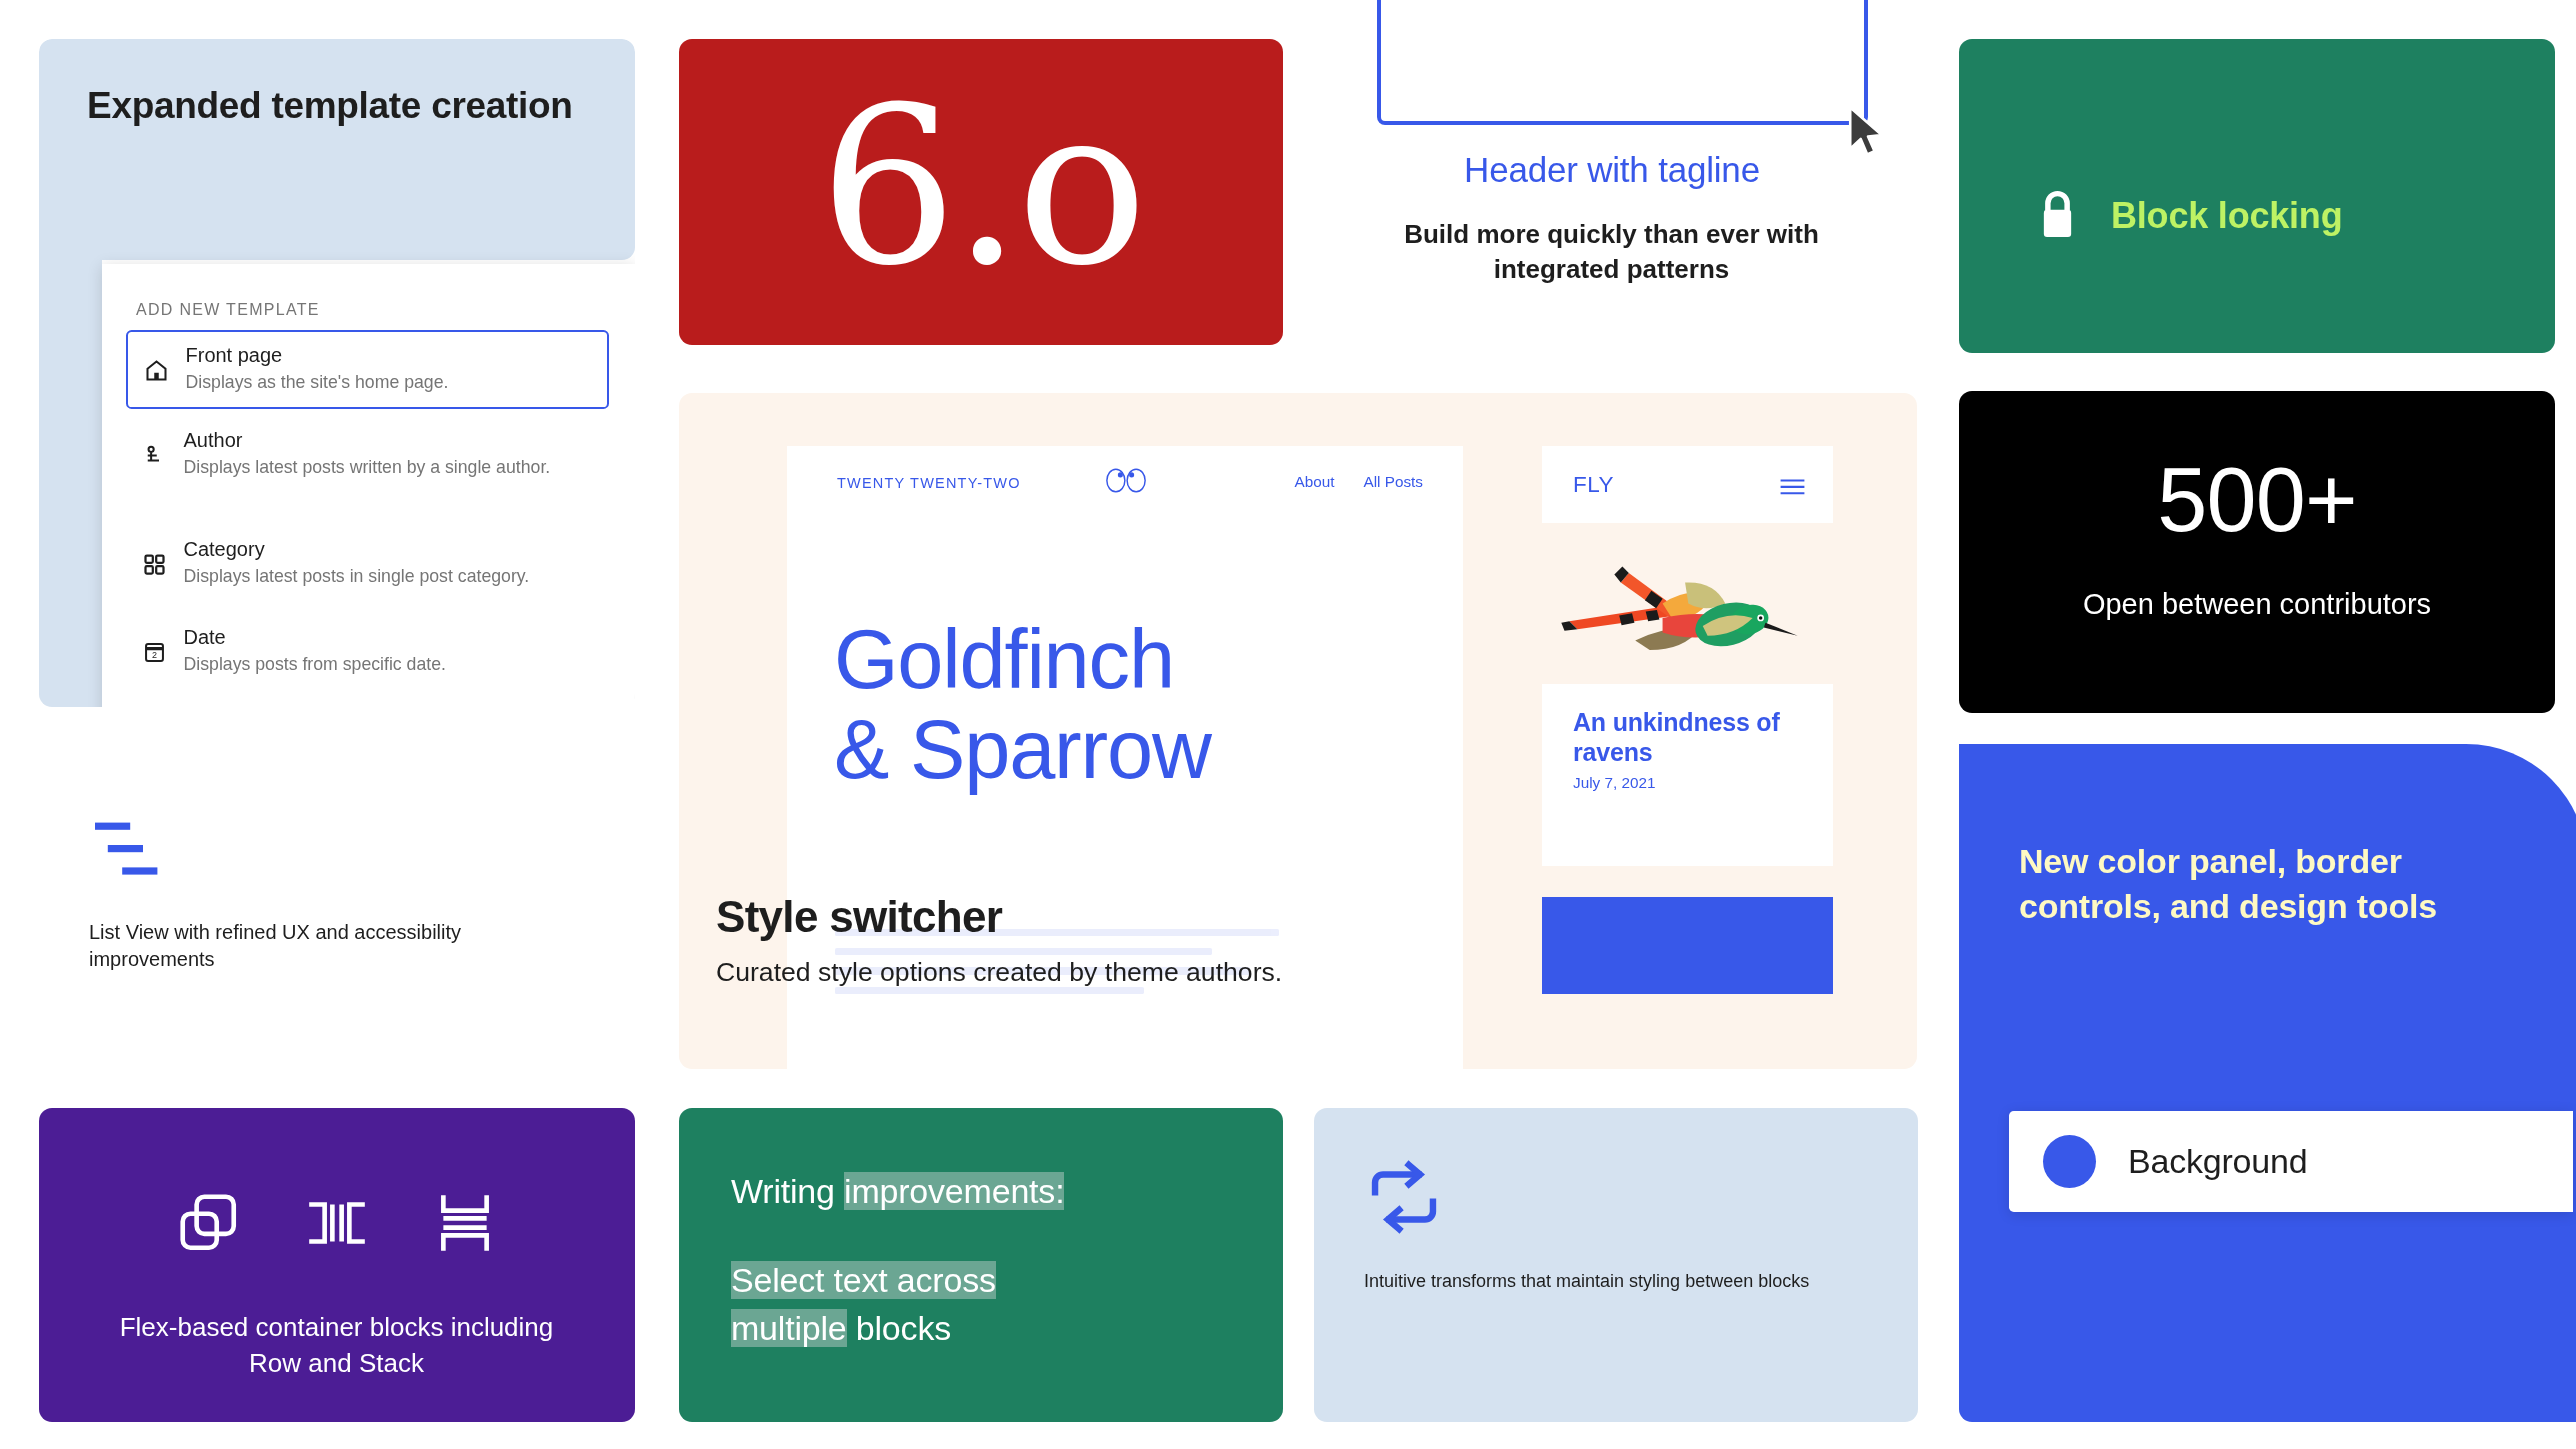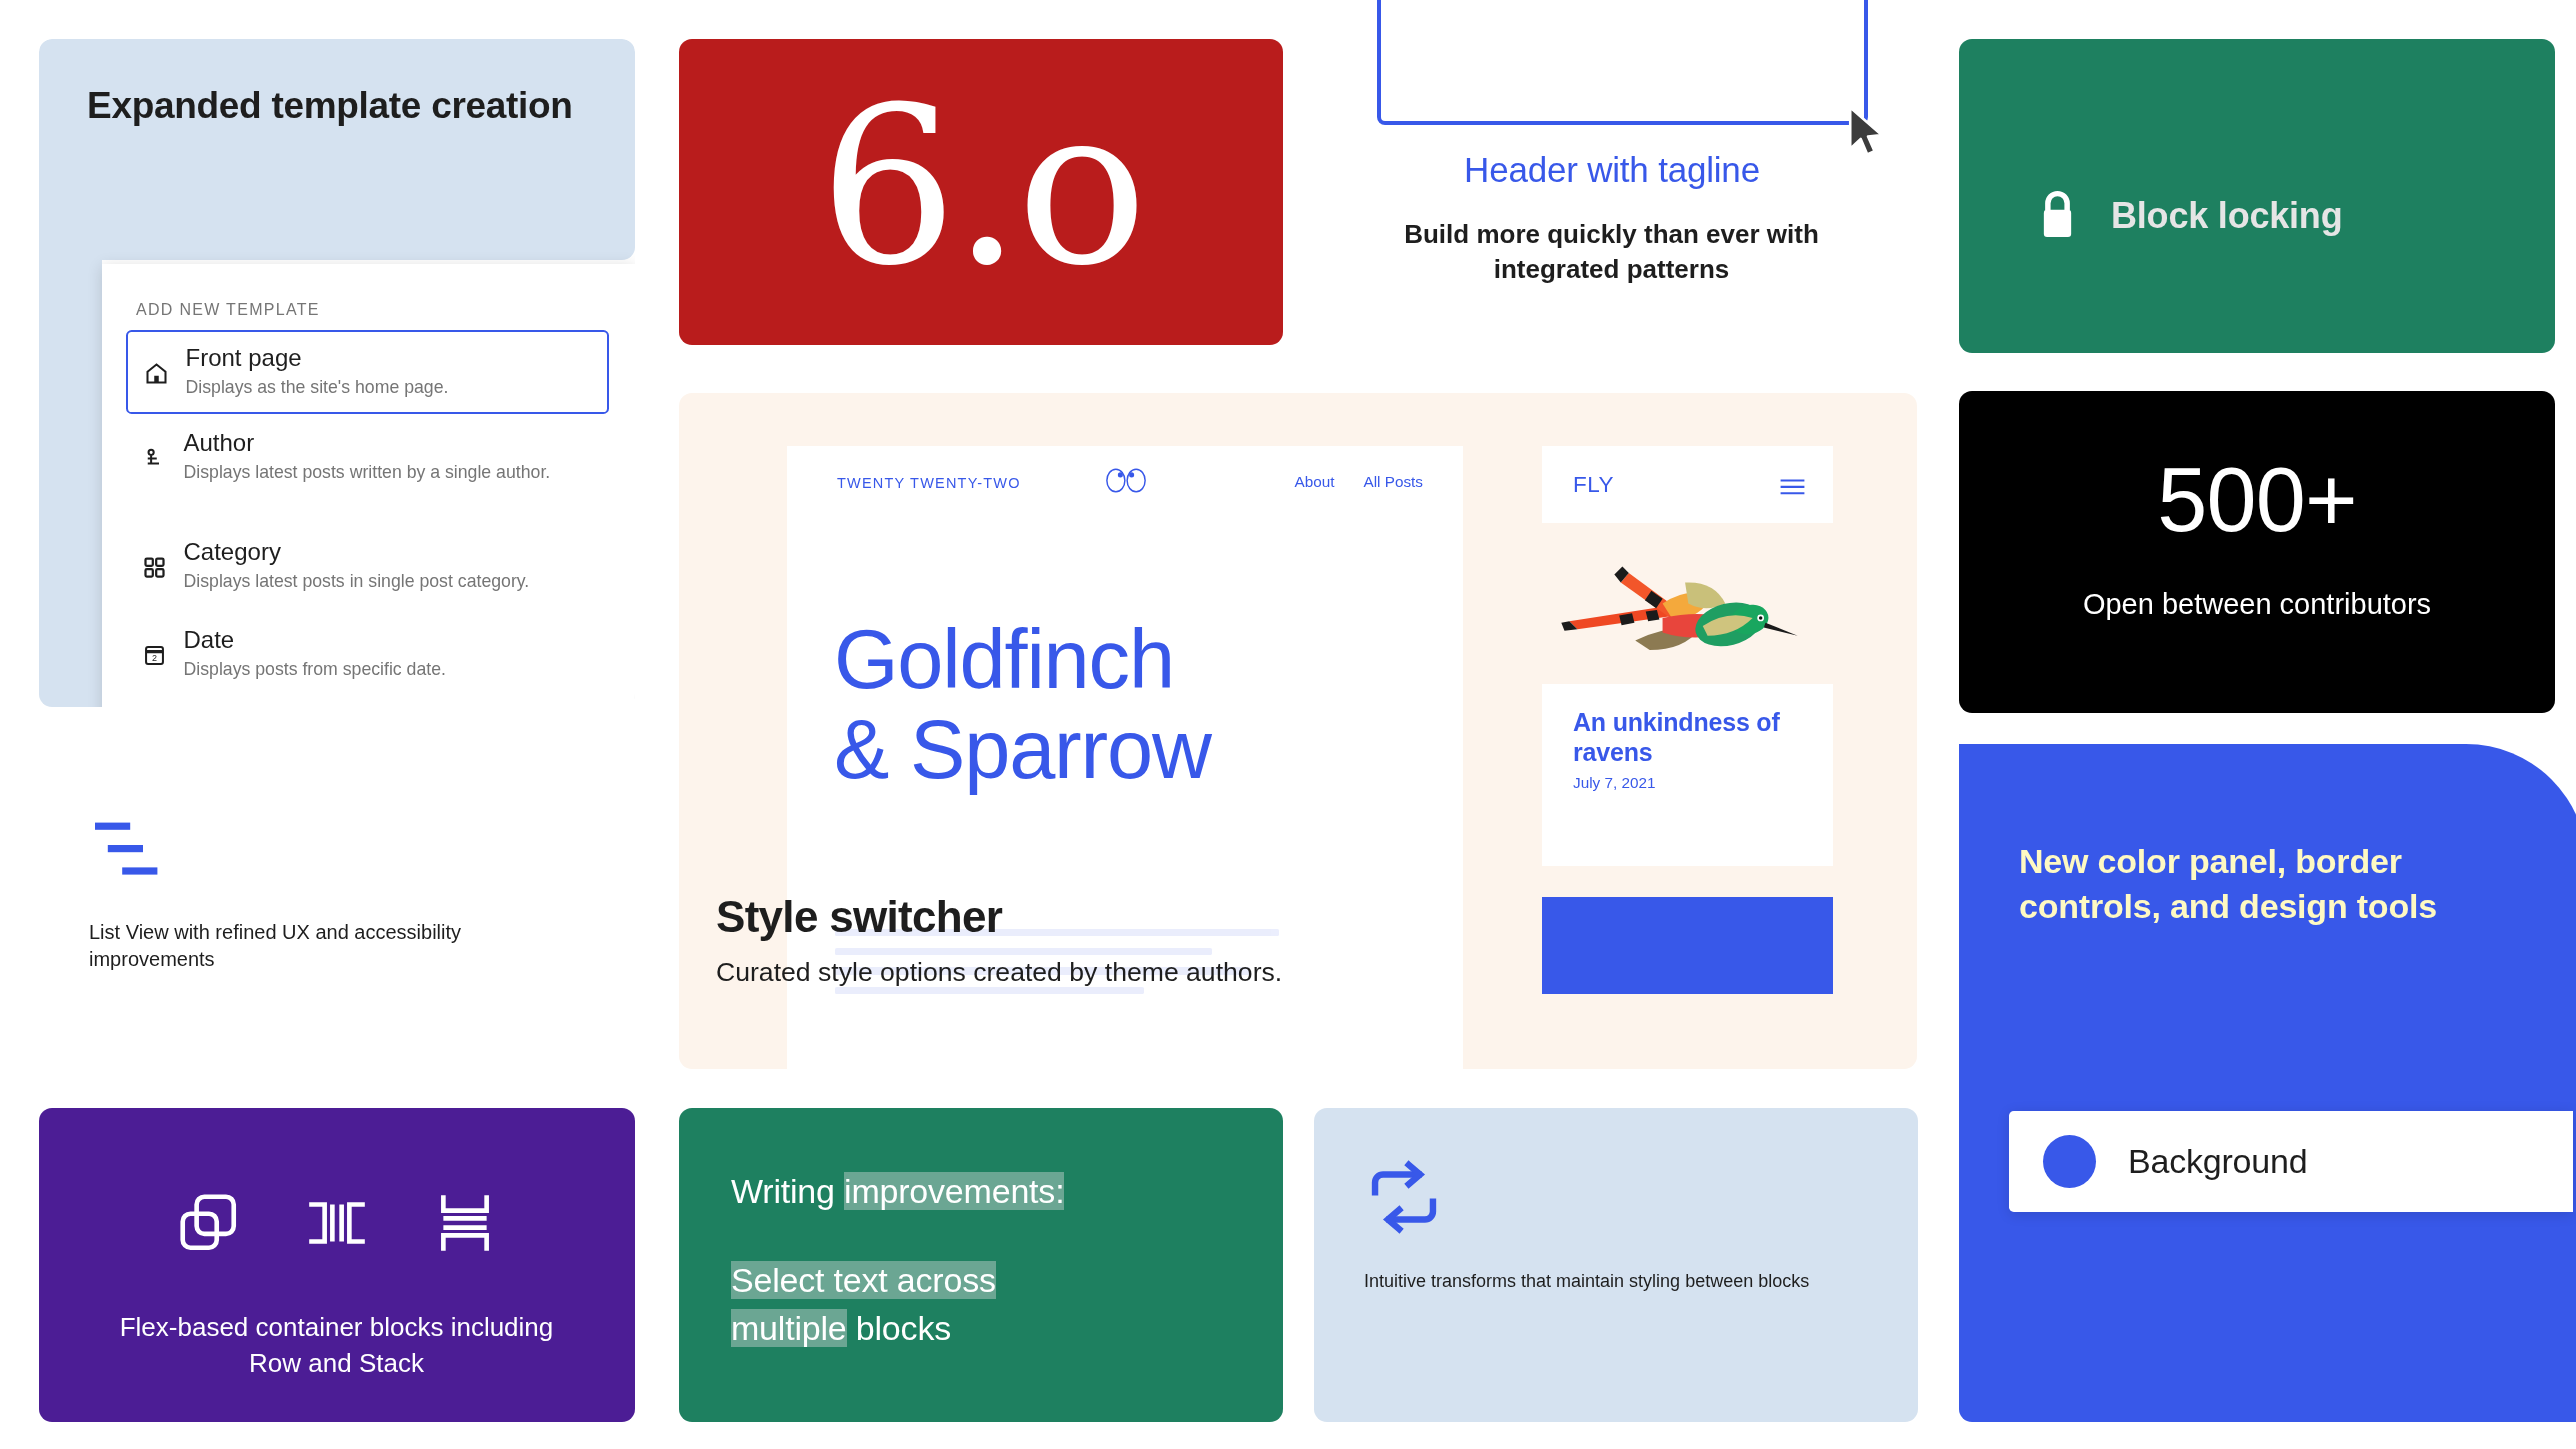--- a/index.html
+++ b/index.html
@@ -17,38 +17,38 @@
   #tpl-card{left:39px;top:39px;width:596px;height:668px;}
   #tpl-bluebg{position:absolute;left:0;top:0;width:596px;height:221px;background:#d5e2f0;border-radius:13px;}
   #tpl-bluebg2{position:absolute;left:0;top:145px;width:63px;height:564px;background:#d5e2f0;}
   #tpl-title{position:absolute;left:48px;top:44px;width:499px;font-size:37px;line-height:1.25;font-weight:700;color:#1e1e1e;letter-spacing:-0.3px;}
   #tpl-panel{position:absolute;left:63px;top:225px;width:533px;height:483px;background:#fff;box-shadow:0 2.4px 14.5px rgba(0,0,0,.14);}
   #tpl-panel-head{position:absolute;left:34px;top:37px;font-size:16px;letter-spacing:1.3px;color:#757575;font-weight:400;}
   .tpl-item{position:absolute;left:24px;width:483px;display:flex;box-sizing:border-box;padding:11.3px 14.5px;}
   .tpl-item.sel{border:2.4px solid #3858e9;border-radius:5.6px;background:#fff;}
   .tpl-ico{width:43px;flex:0 0 43px;display:flex;align-items:center;justify-content:flex-start;padding-top:3.2px;}
   .tpl-txt{flex:1;}
-  .tpl-name{font-size:24px;color:#1e1e1e;line-height:1.25;margin-bottom:3.2px;}
+  .tpl-name{font-size:20px;color:#1e1e1e;line-height:1.25;margin-bottom:3.2px;}
   .tpl-desc{font-size:17.7px;color:#757575;line-height:1.35;}
 
   
   #six-card{left:679px;top:39px;width:604px;height:306px;background:#b91c1c;display:flex;align-items:center;justify-content:center;}
   #six-num{font-family:"DejaVu Serif",serif;font-size:217px;line-height:1;color:#fff;font-weight:400;letter-spacing:-4.8px;transform:translateY(-4.8px);}
 
   
   #hdr-card{left:1306px;top:0px;width:612px;height:346px;background:#fff;border-radius:0;overflow:visible;}
   #hdr-box{position:absolute;left:71px;top:-32px;width:491px;height:157px;border:4px solid #3858e9;border-top:none;border-radius:0 0 8px 8px;box-sizing:border-box;background:#fff;}
   #hdr-cursor{position:absolute;left:541px;top:105px;width:42px;height:55px;}
   #hdr-title{position:absolute;left:0;top:150px;width:612px;text-align:center;font-size:35px;color:#3858e9;font-weight:400;letter-spacing:-0.2px;}
   #hdr-sub{position:absolute;left:48px;top:217px;width:515px;text-align:center;font-size:26px;line-height:1.35;color:#1e1e1e;font-weight:700;}
 
   
   #lock-card{left:1959px;top:39px;width:596px;height:314px;background:#1e8060;}
   #lock-row{position:absolute;left:76px;top:149px;display:flex;align-items:center;gap:31px;}
-  #lock-label{font-size:36px;color:#e5e5e5;font-weight:700;letter-spacing:-0.2px;}
+  #lock-label{font-size:36px;color:#bef264;font-weight:700;letter-spacing:-0.2px;}
 
   
   #stat-card{left:1959px;top:391px;width:596px;height:322px;background:#000000;text-align:center;}
   #stat-num{position:absolute;left:0;top:64px;width:596px;font-size:90px;line-height:1;color:#fff;font-weight:400;letter-spacing:-0.8px;}
   #stat-label{position:absolute;left:0;top:197px;width:596px;font-size:29px;color:#fff;font-weight:400;}
 
   
   #theme-card{left:679px;top:393px;width:1238px;height:676px;background:#fdf4ec;border-radius:13px;}
   #browser{position:absolute;left:108px;top:53px;width:676px;height:636px;background:#fff;}
   #bw-bar{position:absolute;left:0;top:0;width:676px;height:72px;display:flex;align-items:center;}

